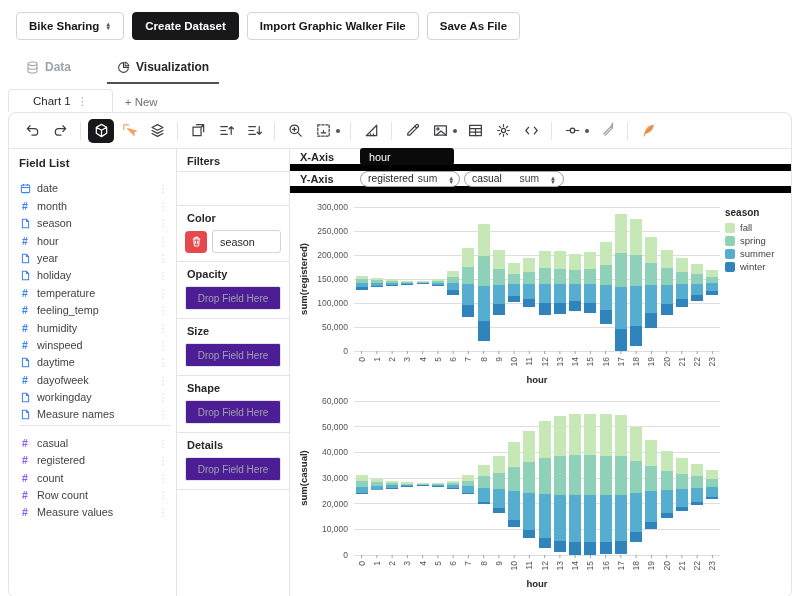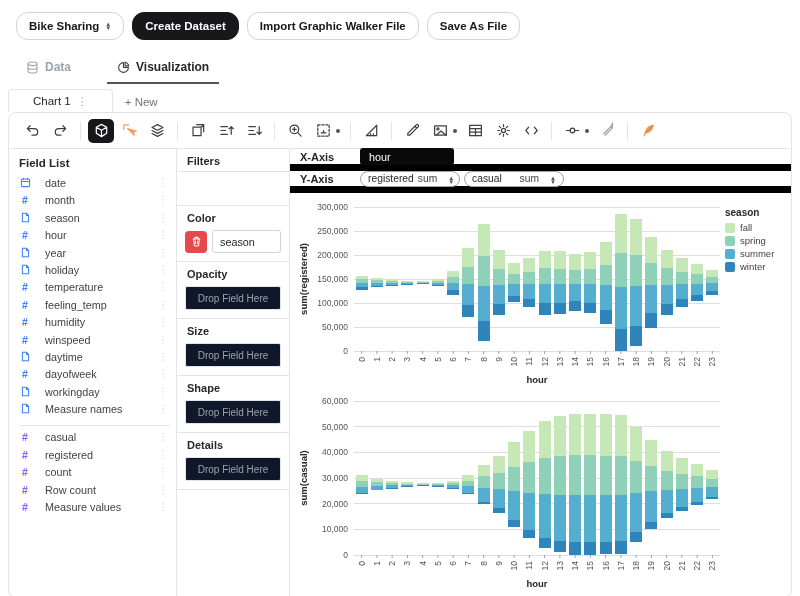--- a/index.html
+++ b/index.html
@@ -1,18 +1,18 @@
 <!DOCTYPE html>
 <html><head>
 <meta charset="utf-8">
 <style>
   * { margin:0; padding:0; box-sizing:border-box; }
   html,body { width:800px; height:596px; background:#fff; font-family:"Liberation Sans",sans-serif; color:#18181b; overflow:hidden; }
   .topbar { display:flex; align-items:center; gap:8px; padding:12px 16px; height:52px; }
-  .btn { display:inline-flex; align-items:center; gap:6px; height:28px; padding:0 12px; border:1px solid #d4d4d8; border-radius:12px; background:#fff; font-size:11.5px; font-weight:600; color:#18181b; cursor:pointer; white-space:nowrap; }
+  .btn { display:inline-flex; align-items:center; gap:6px; height:28px; padding:0 12px; border:1px solid #d4d4d8; border-radius:4px; background:#fff; font-size:11.5px; font-weight:600; color:#18181b; cursor:pointer; white-space:nowrap; }
   .btn.dark { background:#18181b; border-color:#18181b; color:#fff; }
   .updown { display:inline-flex; flex-direction:column; line-height:4px; font-size:6px; color:#52525b; }
   .tabs { display:flex; align-items:center; gap:26px; padding:0 16px; height:32px; }
   .tab { display:flex; align-items:center; gap:6px; height:100%; padding:0 10px; font-size:12px; font-weight:600; color:#9ca3af; cursor:pointer; border-bottom:2px solid transparent; }
   .tab.active { color:#27272a; border-bottom-color:#52525b; }
   .tab svg { display:block; }
   .chart-tabs { display:flex; align-items:flex-end; gap:2px; padding:4px 8px 0 8px; height:28px; }
   .chart-tab { display:flex; align-items:center; gap:6px; height:23px; padding:0 24px; border:1px solid #e4e4e7; border-bottom:none; border-radius:4px 4px 0 0; background:#fff; font-size:11.5px; color:#27272a; cursor:pointer; }
   .chart-tab .kebab { color:#a1a1aa; font-size:11px; }
   .new-tab { font-size:11.5px; color:#71717a; padding:0 10px 4px; cursor:pointer; }
@@ -20,30 +20,30 @@
   .toolbar { display:flex; align-items:center; gap:2px; height:36px; padding:0 10px; border-bottom:1px solid #e4e4e7; flex:0 0 auto; }
   .tbtn { width:26px; height:24px; border:none; background:transparent; border-radius:5px; display:flex; align-items:center; justify-content:center; color:#3f3f46; cursor:pointer; position:relative; }
   .tbtn.active { background:#18181b; color:#fff; }
   .tbtn.orange { color:#f59f62; }
   .tbtn.muted { color:#a1a1aa; }
   .tdot { width:4px; height:4px; border-radius:50%; background:#52525b; margin:0 3px 0 -2px; cursor:pointer; }
   .tdiv { width:1px; height:18px; background:#e4e4e7; margin:0 5px; }
   .content { display:flex; flex:1; min-height:0; }
   .fieldlist { width:168px; border-right:1px solid #e4e4e7; padding:8px 6px 8px 10px; overflow:hidden; }
   .fl-title { font-size:11.5px; font-weight:700; color:#27272a; margin-bottom:8px; }
-  .frow { display:flex; align-items:flex-start; gap:14px; height:17.4px; font-size:10.8px; color:#3f3f46; cursor:grab; }
+  .frow { display:flex; align-items:flex-end; gap:6px; height:17.4px; font-size:10.8px; color:#3f3f46; cursor:grab; }
   .frow .ficon { width:12px; display:flex; justify-content:center; font-weight:700; font-size:10.5px; }
   .frow .fname { flex:1; overflow:hidden; white-space:nowrap; }
   .frow .kebab { color:#d4d4d8; font-size:10px; padding-right:2px; }
   .fsep { border-top:1px solid #e4e4e7; margin:5px 0; }
   .encodings { width:113px; border-right:1px solid #e4e4e7; display:flex; flex-direction:column; }
   .enc-label { font-size:11px; font-weight:700; color:#27272a; padding:6px 10px 4px; }
   .enc-sec { border-bottom:1px solid #e4e4e7; }
   .filters-area { height:34px; border-top:1px solid #e4e4e7; }
-  .dropbox { margin:2px 8px 8px; height:24px; border:1px solid #e4e4e7; background:#0f172a; border-radius:2px; display:flex; align-items:center; justify-content:center; font-size:10px; color:#a1a1aa; }
+  .dropbox { margin:2px 8px 8px; height:24px; border:1px solid #e4e4e7; background:#4c1d95; border-radius:2px; display:flex; align-items:center; justify-content:center; font-size:10px; color:#a1a1aa; }
   .pillrow { display:flex; align-items:center; gap:5px; margin:2px 8px 8px; }
   .trash { width:22px; height:22px; border-radius:4px; background:#e5484d; color:#fff; display:flex; align-items:center; justify-content:center; cursor:pointer; flex:0 0 auto; }
   .fieldpill { flex:1; height:23px; border:1px solid #d4d4d8; border-radius:3px; background:#fff; display:flex; align-items:center; padding:0 7px; font-size:10.8px; color:#27272a; cursor:grab; }
   .chartpanel { flex:1; display:flex; flex-direction:column; min-width:0; }
   .axis-row { display:flex; align-items:center; height:22px; border-bottom:7px solid #000000; }
   .axis-row .alabel { width:70px; padding-left:10px; font-size:11px; font-weight:700; color:#27272a; flex:0 0 auto; }
   .xpill { display:flex; align-items:center; height:17px; min-width:94px; padding:0 9px; background:#0a0a0a; color:#fff; border-radius:3px; font-size:10.8px; cursor:grab; }
   .ypill { display:flex; align-items:center; gap:4px; height:16px; width:100px; padding:0 7px; border:1px solid #a1a1aa; border-radius:8px; background:#fff; font-size:10.3px; color:#27272a; margin-right:4px; cursor:grab; }
   .ypill .yname { flex:1; }
   .ypill .agg { color:#3f3f46; display:flex; align-items:flex-end; gap:11px; }

